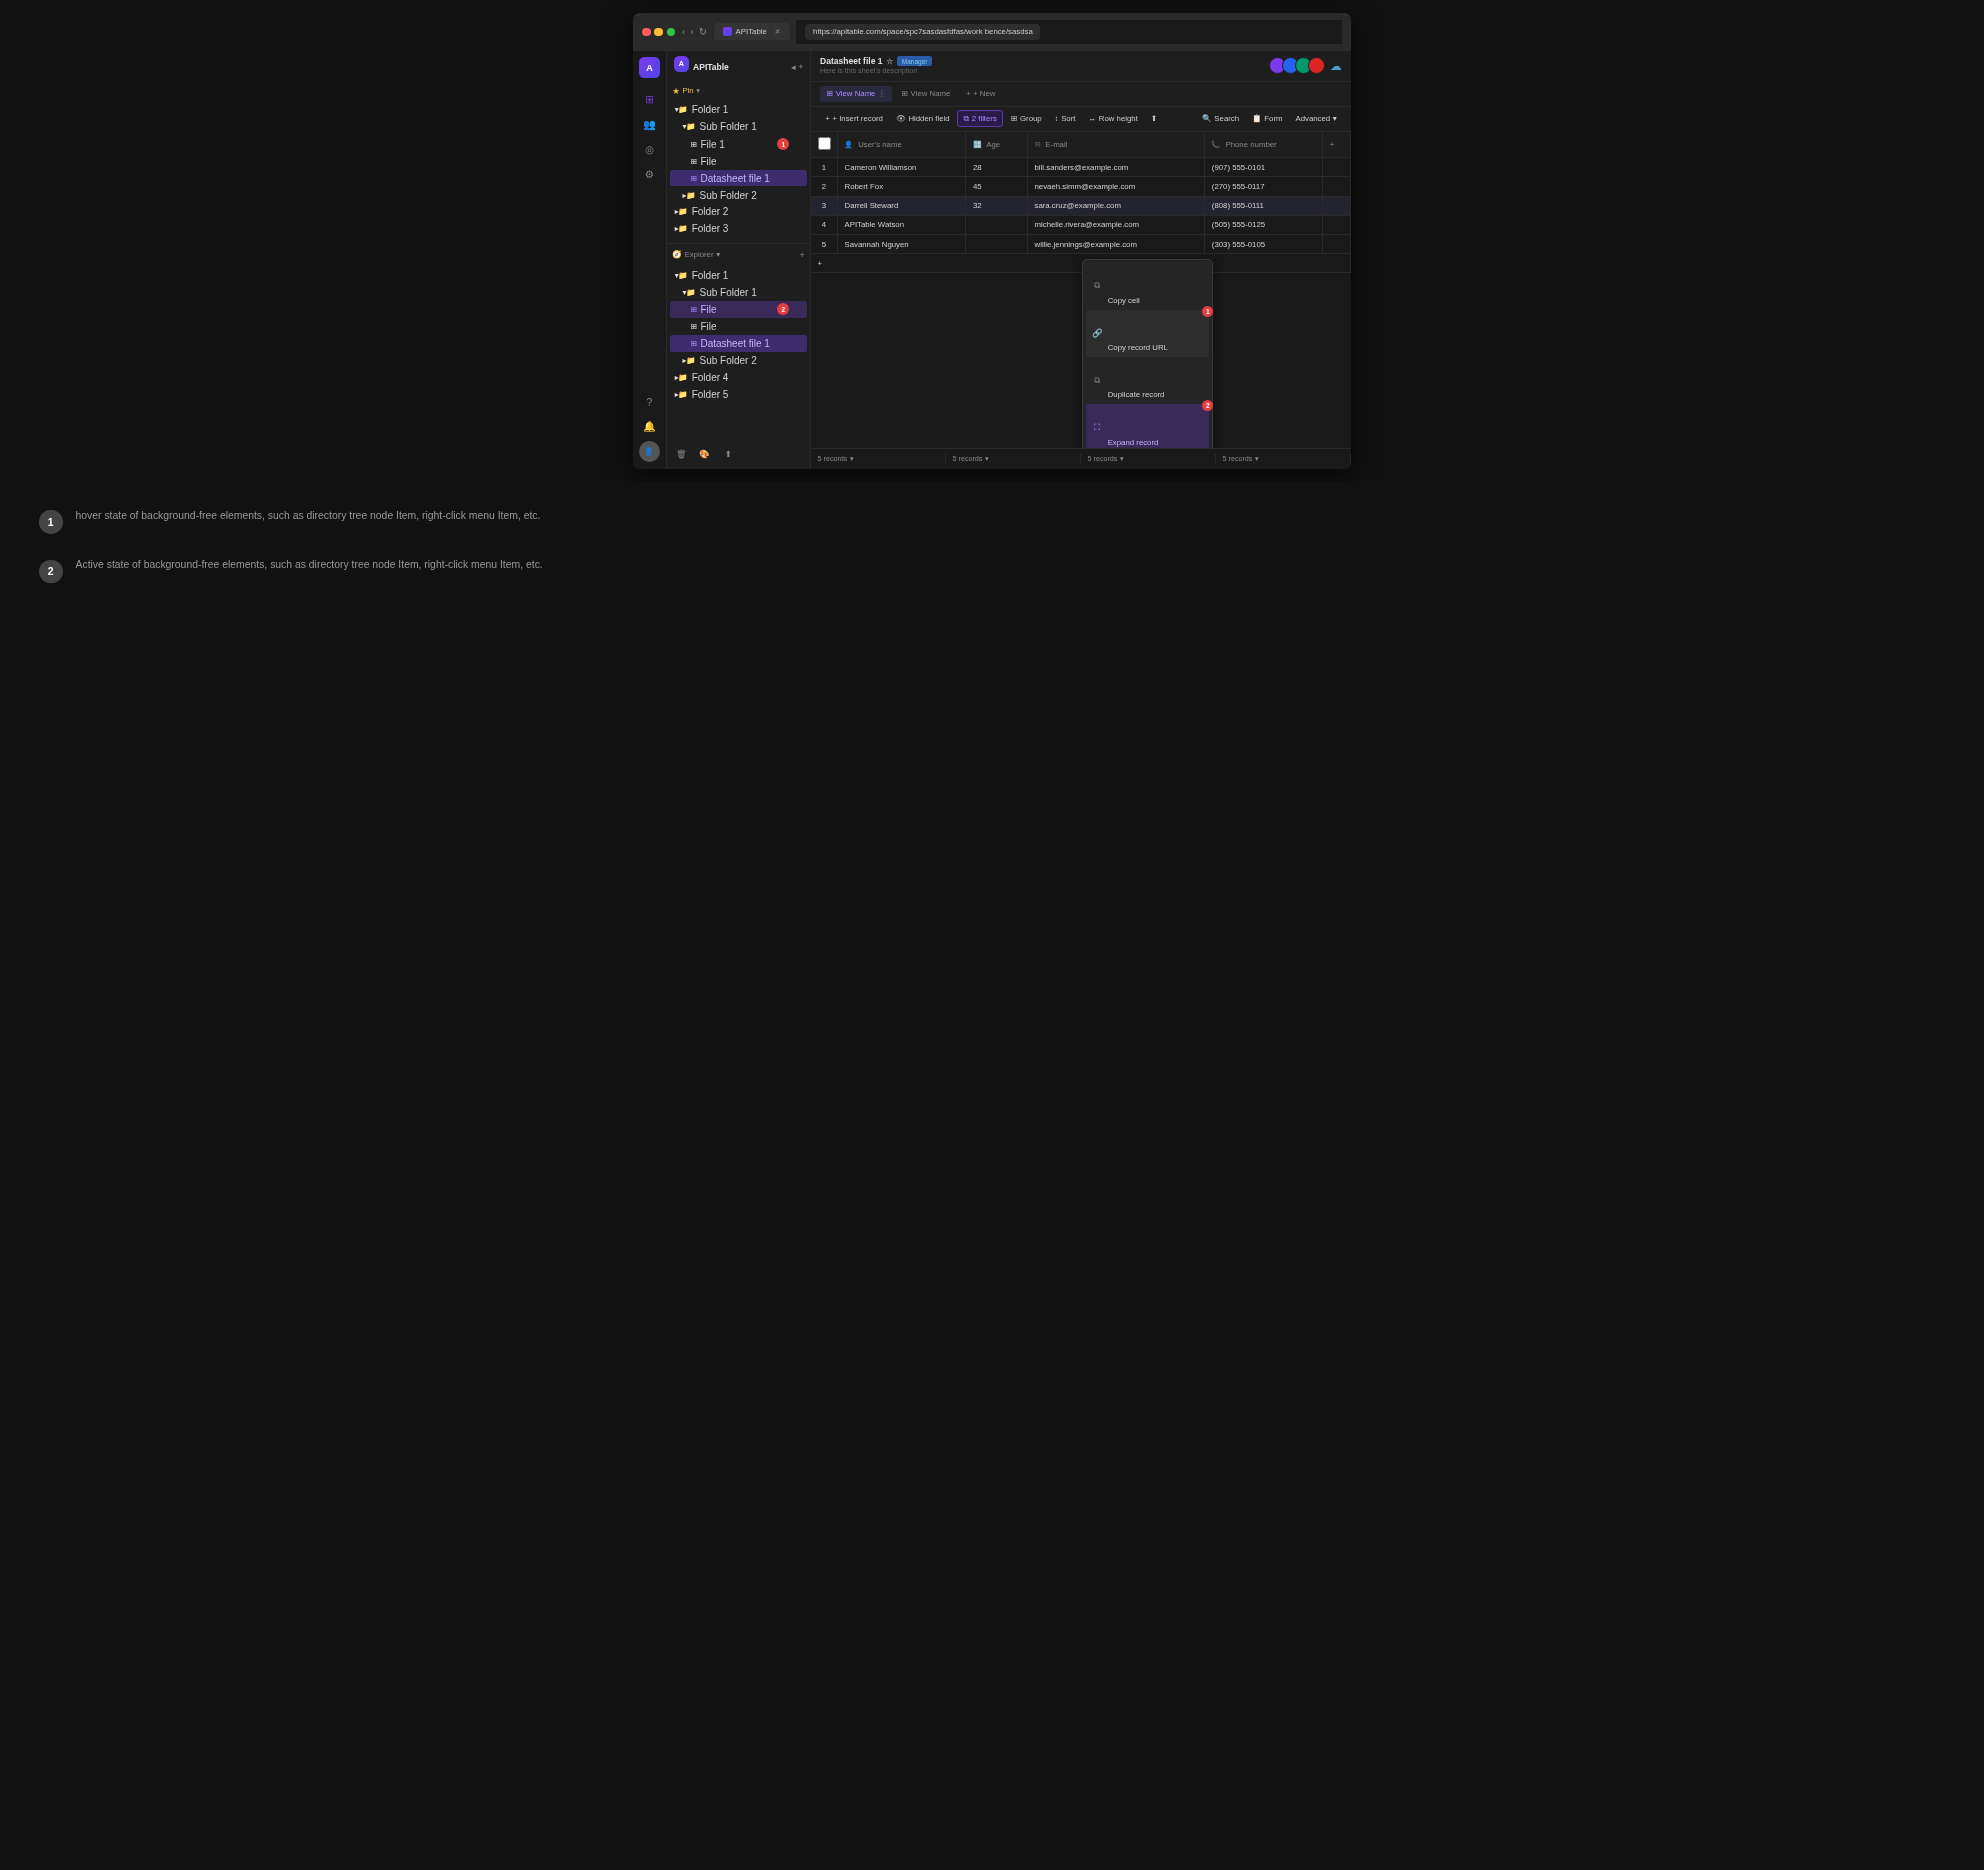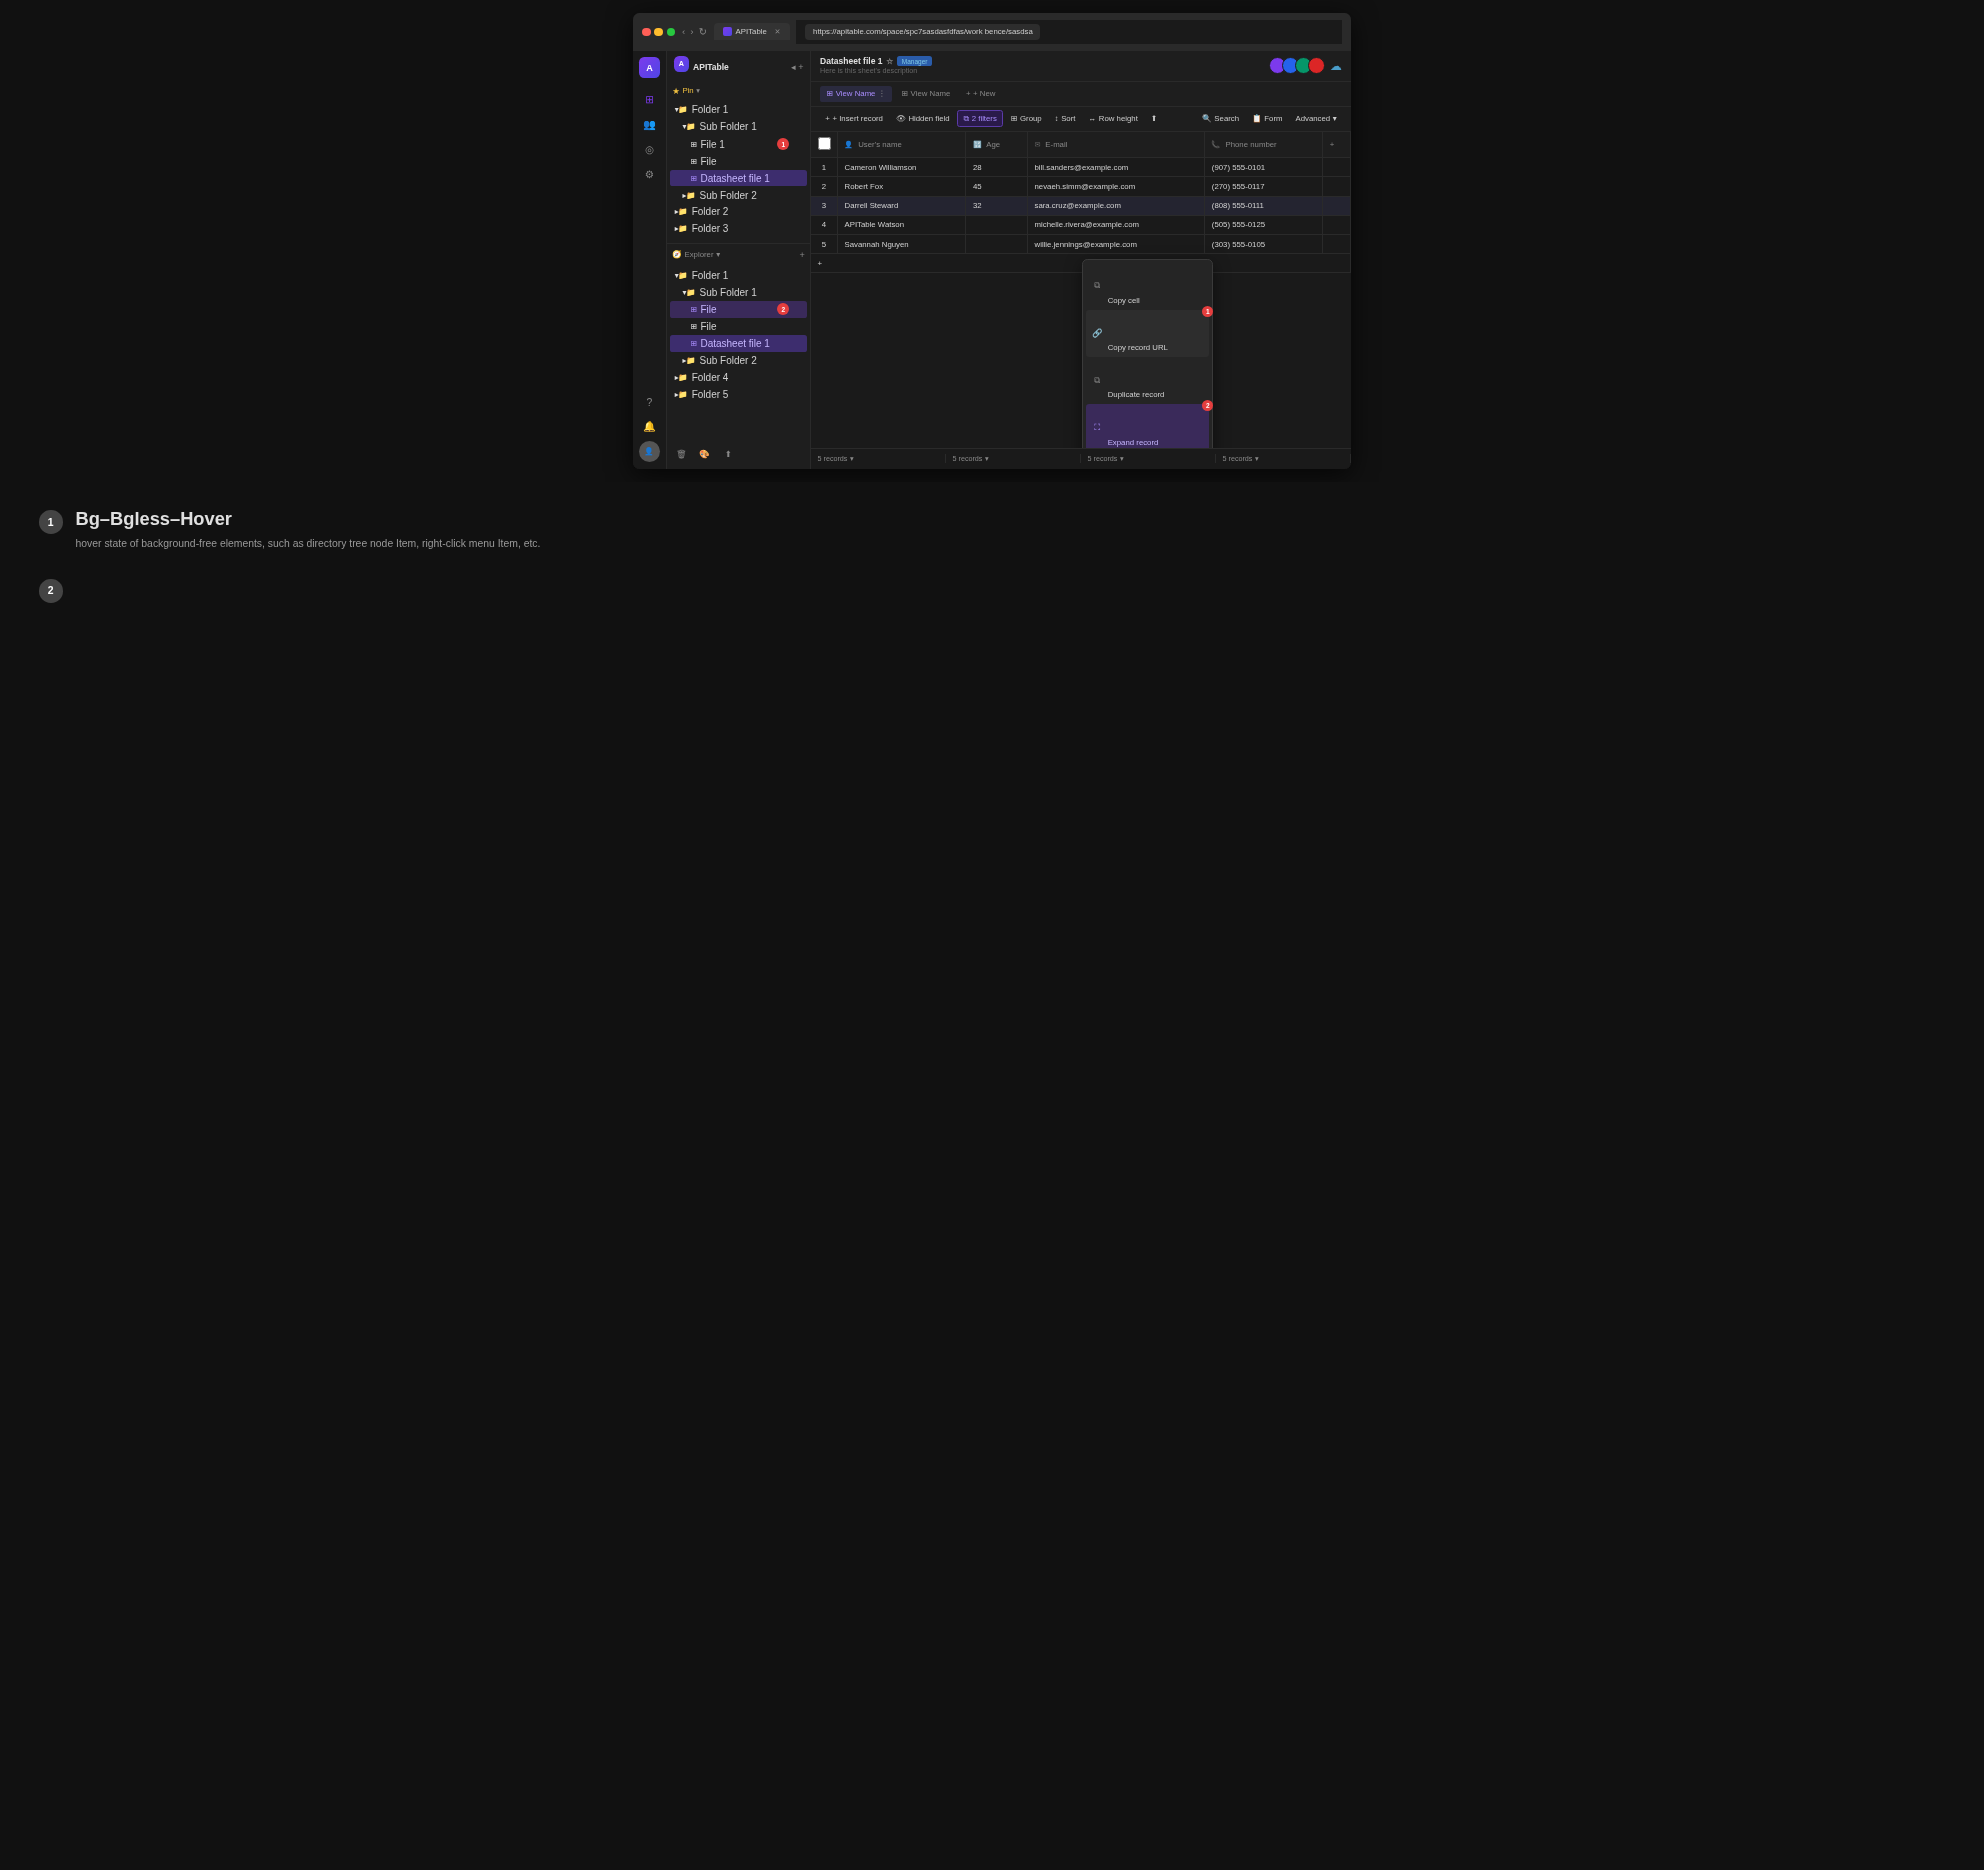--- a/index.html
+++ b/index.html
@@ -500,26 +500,26 @@
   </div>
 </div>
 
 <div class="explanation">
 
   <div class="exp-item">
     <div class="exp-number">
       <span>1</span>
     </div>
     <div class="exp-content">
-      <div class="exp-title">Bg–Bgless–Hover</div>
       <div class="exp-desc">hover state of background-free elements, such as directory tree node Item, right-click menu Item, etc.</div>
     </div>
   </div>
 
   <div class="exp-item">
     <div class="exp-number">
       <span>2</span>
     </div>
     <div class="exp-content">
+      <div class="exp-desc">Active state of background-free elements, such as directory tree node Item, right-click menu Item, etc.</div>
     </div>
   </div>
 </div>
 
 
 </body></html>

